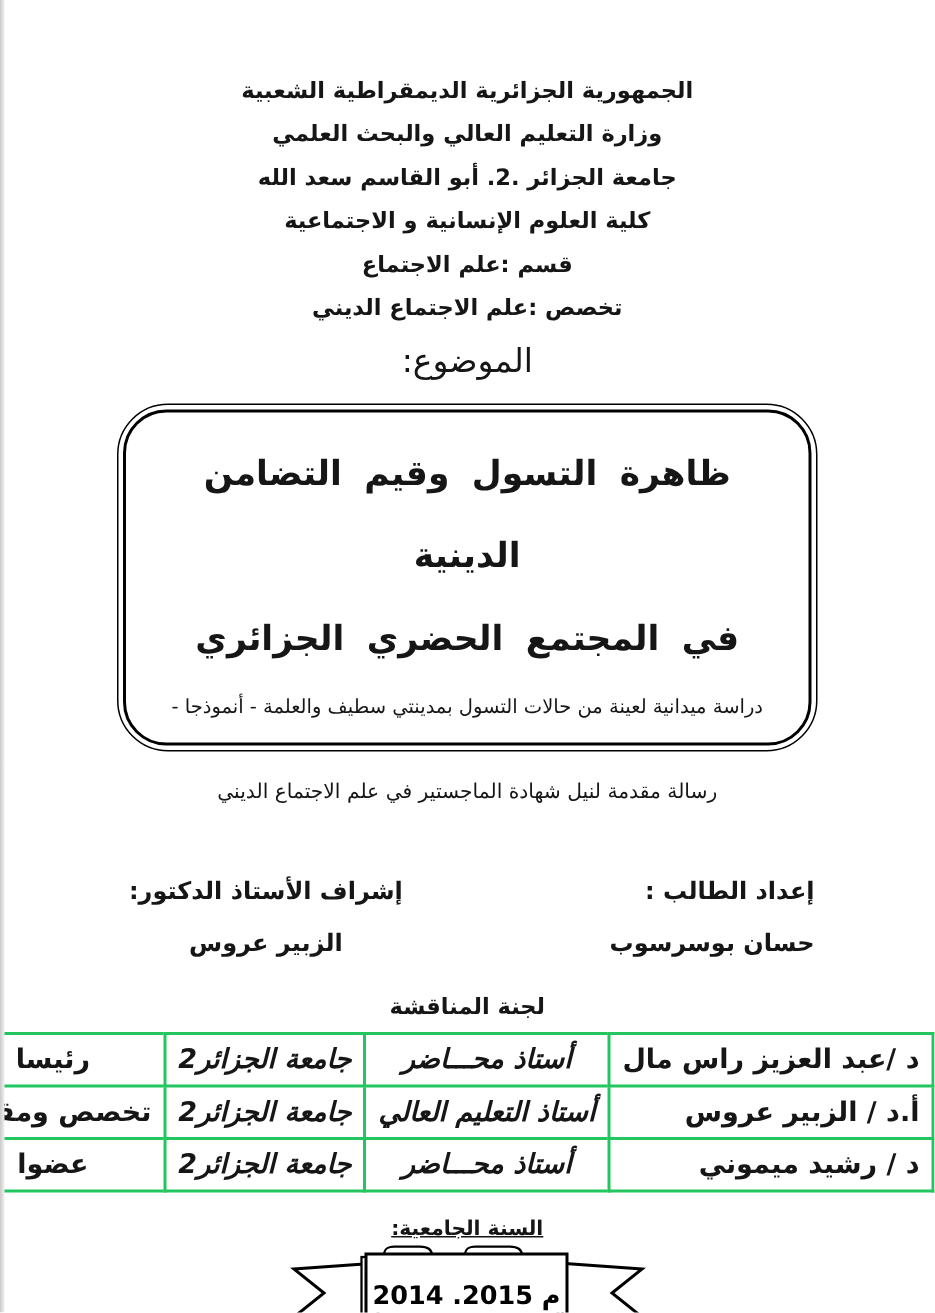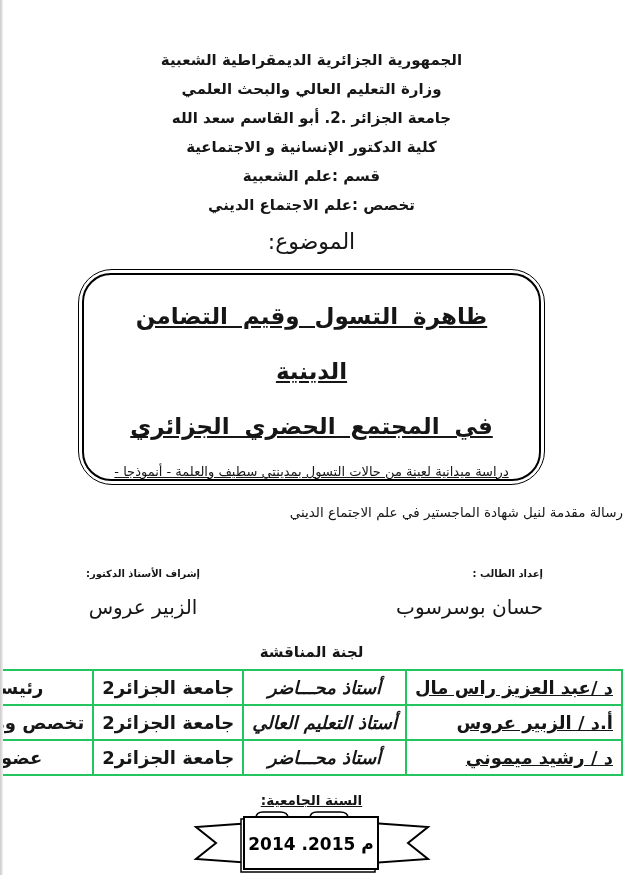--- a/index.html
+++ b/index.html
@@ -30,55 +30,54 @@
     width: 467px;
     margin: 12px auto 0;
     border: 1.5px solid #000;
     border-radius: 34px;
     padding: 3px;
     background: #fff;
   }
   .title-box-inner {
     border: 2px solid #000;
     border-radius: 29px;
-    padding: 14px 12px 0;
-    text-decoration: underline;
+    padding: 14px 12px 16px;
   }
   .box-title { font-size: 23px; font-weight: bold; line-height: 55px; word-spacing: 0.3em; }
   .box-subtitle { font-size: 13px; margin-top: 10px; }
 
-  .thesis-line { margin-top: 19px; font-size: 13.5px; text-align: right; }
+  .thesis-line { margin-top: 19px; font-size: 13.5px; }
 
   .people-row {
     display: flex; justify-content: space-between;
     margin-top: 48px;
     padding: 0 80px 0 86px;
   }
-  .people-block .p-label { font-weight: bold; font-size: 10px; }
-  .people-block .p-name  { font-weight: normal; font-size: 20px; margin-top: 16px; }
+  .people-block .p-label { font-weight: bold; font-size: 16px; }
+  .people-block .p-name  { font-weight: bold; font-size: 16px; margin-top: 16px; }
   .student-block  { text-align: right; }
   .supervisor-block { text-align: center; }
 
   .committee-title { margin-top: 24px; font-weight: bold; font-size: 15px; }
   table.committee {
     margin: 8px auto 0;
     border-collapse: collapse;
     direction: rtl;
   }
   table.committee td {
     border: 2px solid #22c55e;
     font-weight: bold;
     font-size: 18px;
     height: 35px;
     padding: 0 8px;
     white-space: nowrap;
   }
-  td.c-name { width: 182px; text-align: right; text-decoration: underline; }
+  td.c-name { width: 182px; text-align: right; }
   td.c-rank { width: 120px; text-align: center; font-style: italic; }
-  td.c-univ { width: 95px;  text-align: right; }
+  td.c-univ { width: 95px;  text-align: right; font-style: italic; }
   td.c-role { width: 77px;  text-align: center; }
 
   .year-label { margin-top: 16px; font-weight: bold; font-size: 13.5px; text-decoration: underline; }
   .ribbon-wrap { margin-top: 2px; direction: ltr; }
   .ribbon-wrap svg { display: block; margin: 0 auto; direction: ltr; }
   .ribbon-year {
     font-family: "DejaVu Sans", sans-serif;
     font-weight: bold;
     font-size: 17px;
     direction: ltr;
@@ -87,22 +86,22 @@
 </head>
 <body>
 
 <div class="page">
   <div class="edge-line"></div>
 
   <div class="header">
     <div class="hline">الجمهورية الجزائرية الديمقراطية الشعبية</div>
     <div class="hline">وزارة التعليم العالي والبحث العلمي</div>
     <div class="hline">جامعة الجزائر .2. أبو القاسم سعد الله</div>
-    <div class="hline">كلية الدكتور الإنسانية و الاجتماعية</div>
-    <div class="hline">قسم :علم الشعبية</div>
+    <div class="hline">كلية العلوم الإنسانية و الاجتماعية</div>
+    <div class="hline">قسم :علم الاجتماع</div>
     <div class="hline">تخصص :علم الاجتماع الديني</div>
   </div>
 
   <div class="subject">الموضوع:</div>
 
   <div class="title-box">
     <div class="title-box-inner">
       <div class="box-title">ظاهرة التسول وقيم التضامن الدينية</div>
       <div class="box-title">في المجتمع الحضري الجزائري</div>
       <div class="box-subtitle">دراسة ميدانية لعينة من حالات التسول بمدينتي سطيف والعلمة - أنموذجا -</div>

